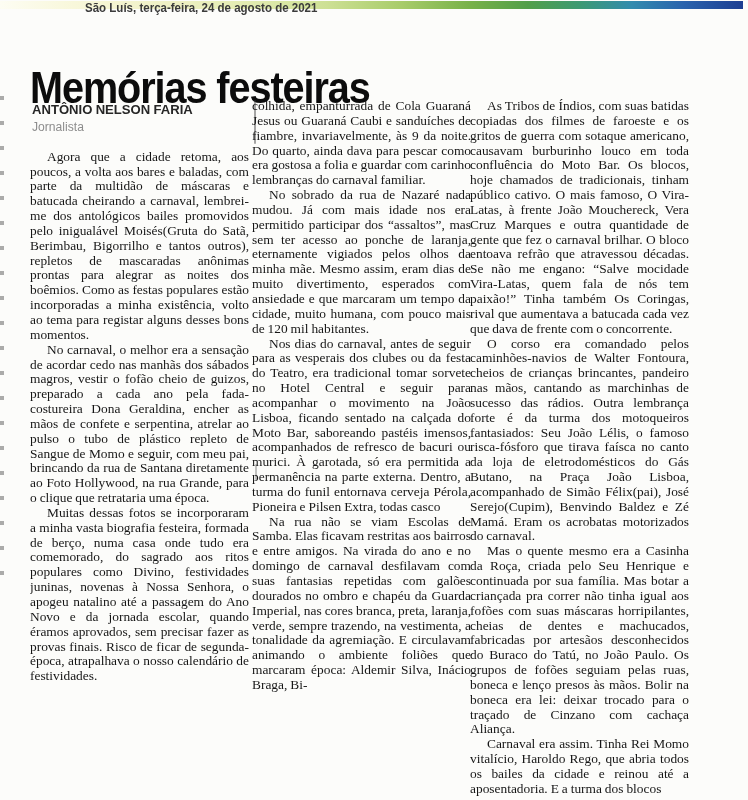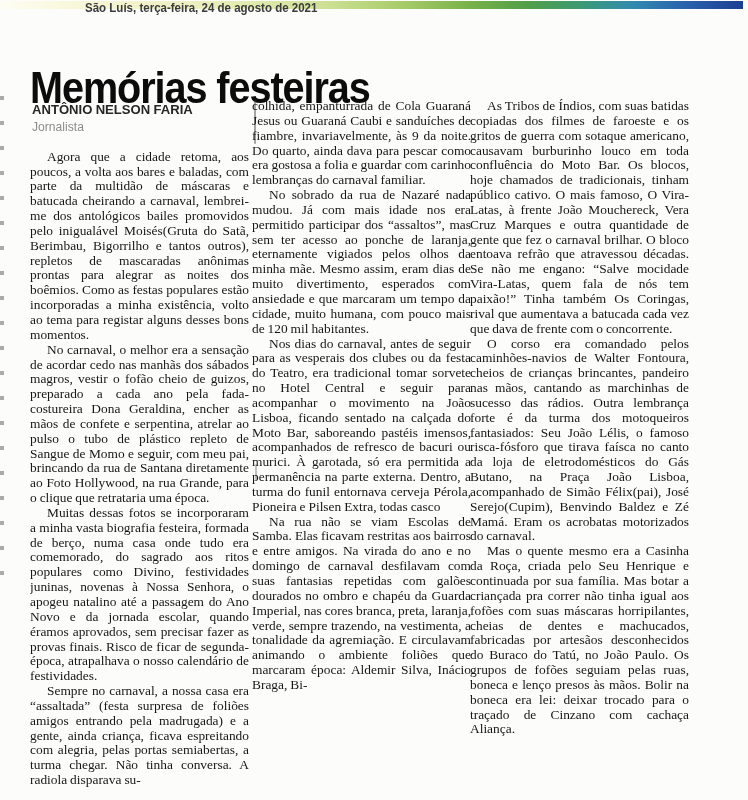--- a/index.html
+++ b/index.html
@@ -88,29 +88,29 @@
   <div class="smudge-b"></div>
 
   <div class="col" id="col1">
     <div class="byline">
       <div class="author">ANTÔNIO NELSON FARIA</div>
       <div class="role">Jornalista</div>
     </div>
     <p class="ind">Agora que a cidade retoma, aos poucos, a volta aos bares e baladas, com parte da multidão de máscaras e batucada cheirando a carnaval, lembrei-me dos antológicos bailes promovidos pelo inigualável Moisés(Gruta do Satã, Berimbau, Bigorrilho e tantos outros), repletos de mascaradas anônimas prontas para alegrar as noites dos boêmios. Como as festas populares estão incorporadas a minha existência, volto ao tema para registar alguns desses bons momentos.</p>
     <p class="ind">No carnaval, o melhor era a sensação de acordar cedo nas manhãs dos sábados magros, vestir o fofão cheio de guizos, preparado a cada ano pela fada-costureira Dona Geraldina, encher as mãos de confete e serpentina, atrelar ao pulso o tubo de plástico repleto de Sangue de Momo e seguir, com meu pai, brincando da rua de Santana diretamente ao Foto Hollywood, na rua Grande, para o clique que retrataria uma época.</p>
     <p class="ind">Muitas dessas fotos se incorporaram a minha vasta biografia festeira, formada de berço, numa casa onde tudo era comemorado, do sagrado aos ritos populares como Divino, festividades juninas, novenas à Nossa Senhora, o apogeu natalino até a passagem do Ano Novo e da jornada escolar, quando éramos aprovados, sem precisar fazer as provas finais. Risco de ficar de segunda-época, atrapalhava o nosso calendário de festividades.</p>
-    <p class="ind">Sempre no carnaval, a nossa casa era “assaltada” (festa surpresa de foliões amigos entrando pela madrugada) e a gente, ainda criança, ficava espreitando com alegria, pelas portas semiabertas, a turma chegar. Não tinha conversa. A radiola disparava su-</p>
   </div>
 
   <div class="col" id="col2">
     <p>colhida, empanturrada de Cola Guaraná Jesus ou Guaraná Caubi e sanduíches de fiambre, invariavelmente, às 9 da noite. Do quarto, ainda dava para pescar como era gostosa a folia e guardar com carinho lembranças do carnaval familiar.</p>
     <p class="ind">No sobrado da rua de Nazaré nada mudou. Já com mais idade nos era permitido participar dos “assaltos”, mas sem ter acesso ao ponche de laranja, eternamente vigiados pelos olhos da minha mãe. Mesmo assim, eram dias de muito divertimento, esperados com ansiedade e que marcaram um tempo da cidade, muito humana, com pouco mais de 120 mil habitantes.</p>
     <p class="ind">Nos dias do carnaval, antes de seguir para as vesperais dos clubes ou da festa do Teatro, era tradicional tomar sorvete no Hotel Central e seguir para acompanhar o movimento na João Lisboa, ficando sentado na calçada do Moto Bar, saboreando pastéis imensos, acompanhados de refresco de bacuri ou murici. À garotada, só era permitida a permanência na parte externa. Dentro, a turma do funil entornava cerveja Pérola, Pioneira e Pilsen Extra, todas casco</p>
     <p class="ind">Na rua não se viam Escolas de Samba. Elas ficavam restritas aos bairros e entre amigos. Na virada do ano e no domingo de carnaval desfilavam com suas fantasias repetidas com galões dourados no ombro e chapéu da Guarda Imperial, nas cores branca, preta, laranja, verde, sempre trazendo, na vestimenta, a tonalidade da agremiação. E circulavam animando o ambiente foliões que marcaram época: Aldemir Silva, Inácio Braga, Bi-</p>
   </div>
 
   <div class="col" id="col3">
     <p class="ind">As Tribos de Índios, com suas batidas copiadas dos filmes de faroeste e os gritos de guerra com sotaque americano, causavam burburinho louco em toda confluência do Moto Bar. Os blocos, hoje chamados de tradicionais, tinham público cativo. O mais famoso, O Vira-Latas, à frente João Mouchereck, Vera Cruz Marques e outra quantidade de gente que fez o carnaval brilhar. O bloco entoava refrão que atravessou décadas. Se não me engano: “Salve mocidade Vira-Latas, quem fala de nós tem paixão!” Tinha também Os Coringas, rival que aumentava a batucada cada vez que dava de frente com o concorrente.</p>
     <p class="ind">O corso era comandado pelos caminhões-navios de Walter Fontoura, cheios de crianças brincantes, pandeiro nas mãos, cantando as marchinhas de sucesso das rádios. Outra lembrança forte é da turma dos motoqueiros fantasiados: Seu João Lélis, o famoso risca-fósforo que tirava faísca no canto da loja de eletrodomésticos do Gás Butano, na Praça João Lisboa, acompanhado de Simão Félix(pai), José Serejo(Cupim), Benvindo Baldez e Zé Mamá. Eram os acrobatas motorizados do carnaval.</p>
     <p class="ind">Mas o quente mesmo era a Casinha da Roça, criada pelo Seu Henrique e continuada por sua família. Mas botar a criançada pra correr não tinha igual aos fofões com suas máscaras horripilantes, cheias de dentes e machucados, fabricadas por artesãos desconhecidos do Buraco do Tatú, no João Paulo. Os grupos de fofões seguiam pelas ruas, boneca e lenço presos às mãos. Bolir na boneca era lei: deixar trocado para o traçado de Cinzano com cachaça Aliança.</p>
+    <p class="ind">Carnaval era assim. Tinha Rei Momo vitalício, Haroldo Rego, que abria todos os bailes da cidade e reinou até a aposentadoria. E a turma dos blocos</p>
   </div>
 
 </div>
 
 </body></html>

